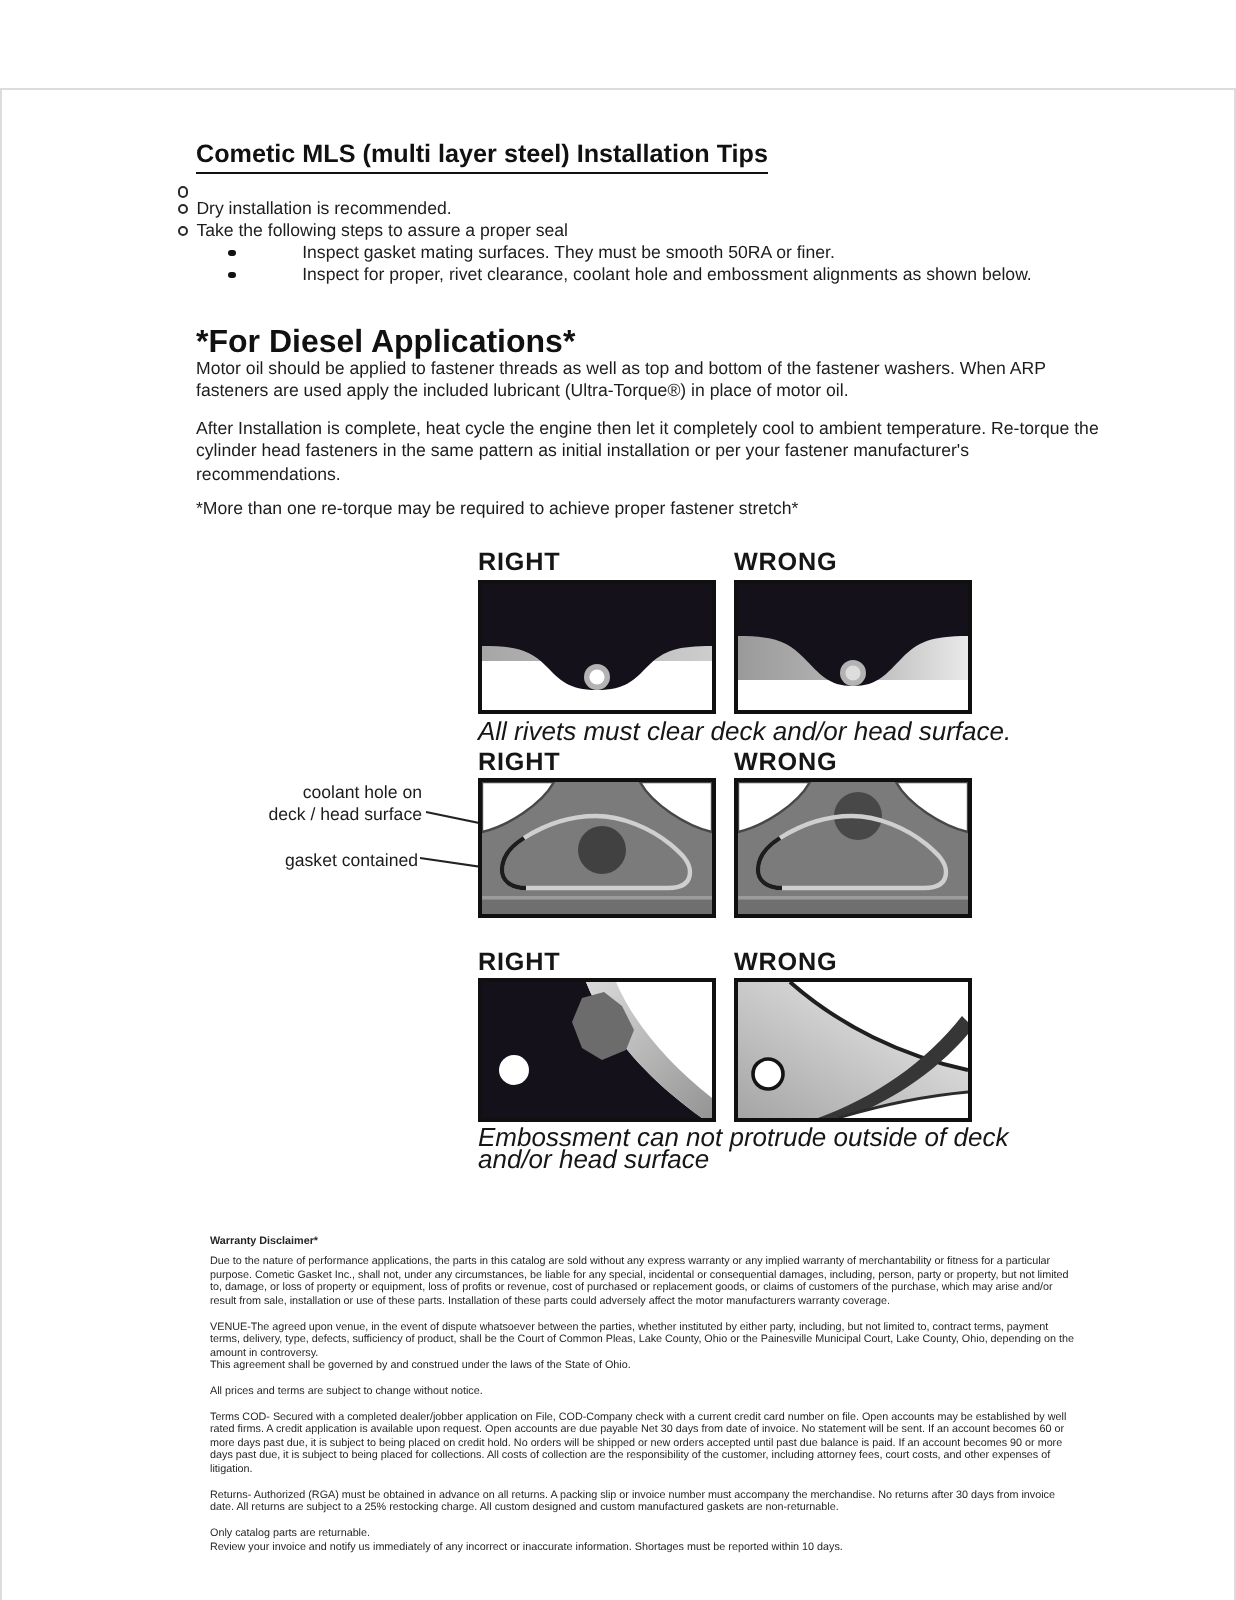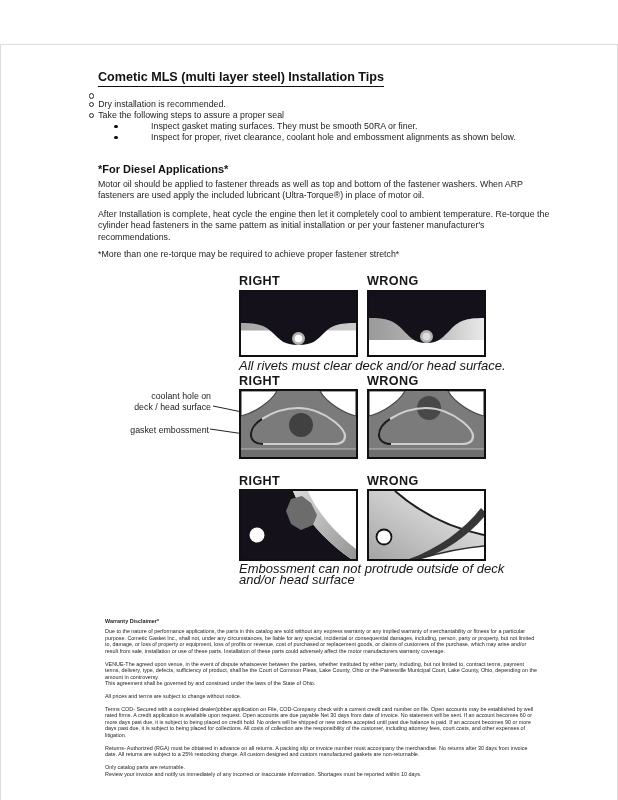--- a/index.html
+++ b/index.html
@@ -11,21 +11,21 @@
   
   .title { position:absolute; left:97px; top:25px; font-size:12.6px; font-weight:bold; color:#111; }
   .title .underline { display:inline-block; border-bottom:1.6px solid #111; padding-bottom:2px; }
   
   .tips { position:absolute; left:88px; top:45px; font-size:8.8px; line-height:11.3px; color:#1c1c1c; }
   .tip-row { display:flex; align-items:flex-start; }
   .tip-row.sub { margin-left:25px;gap:30px; }
   .bullet-o { flex:0 0 auto; width:3.2px; height:3.2px; border:1px solid #2a2a2a; border-radius:50%; margin:3.4px 4px 0 0; }
   .bullet-f { flex:0 0 auto; width:3.6px; height:3.6px; background:#111; border-radius:50%; margin:3.4px 3.5px 0 0; }
   
-  .diesel-h { position:absolute; left:97px; top:118px; font-size:11px; font-weight:bold; color:#111; }
+  .diesel-h { position:absolute; left:97px; top:118px; font-size:16px; font-weight:bold; color:#111; }
   .bodyp { position:absolute; left:97px; width:452px; font-size:8.8px; line-height:11.3px; color:#1c1c1c; }
   .p1 { top:134px; } .p2 { top:164px; } .p3 { top:204px; }
   
   .fig-label { position:absolute; width:119px; text-align:left; font-size:12.6px; font-weight:bold; letter-spacing:0.4px; color:#161616; }
   .panel { position:absolute; width:119px; border:2px solid #101010; background:#fff; box-sizing:border-box; }
   .panel svg { display:block; }
   .caption { position:absolute; left:238px; font-size:13px; line-height:11px; color:#161616;font-style:italic; }
   .anno { position:absolute; width:115px; text-align:right; font-size:8.8px; line-height:10.6px; color:#1c1c1c; }
   .leader-svg { position:absolute; left:205px; top:350px; }
   
@@ -111,21 +111,21 @@
 
   <div class="caption" style="top:315px;">All rivets must clear deck and/or head surface.</div>
 
   <div class="fig-label" style="left:238px; top:329px;">RIGHT</div>
   <div class="fig-label" style="left:366px; top:329px;">WRONG</div>
 
   <div class="anno" style="left:95px; top:346px;">
     <div>coolant hole on</div>
     <div>deck / head surface</div>
   </div>
-  <div class="anno" style="left:93px; top:380px;">gasket embossment</div>
+  <div class="anno" style="left:93px; top:380px;">gasket contained</div>
 
   <svg class="leader-svg" width="110" height="45" viewBox="0 0 110 45">
     <line x1="7" y1="11" x2="94" y2="29" stroke="#222" stroke-width="1"></line>
     <line x1="4" y1="34" x2="52" y2="41" stroke="#222" stroke-width="1"></line>
   </svg>
 
   <div class="panel" style="left:238px; top:344px; height:70px;">
     <svg width="115" height="66" viewBox="0 0 115 66">
       <rect x="0" y="0" width="115" height="66" fill="#7b7b7b"></rect>
       <rect x="0" y="57" width="115" height="9" fill="#6f6f6f"></rect>

